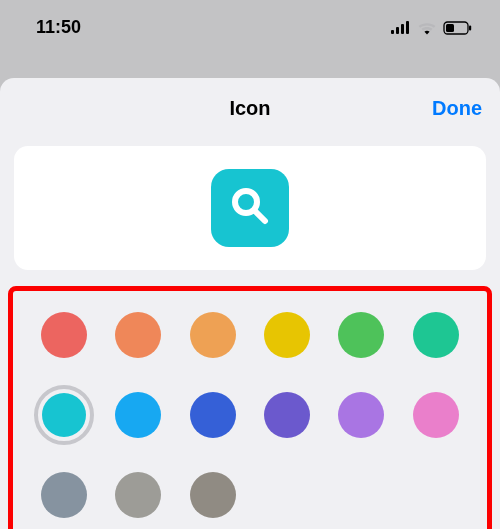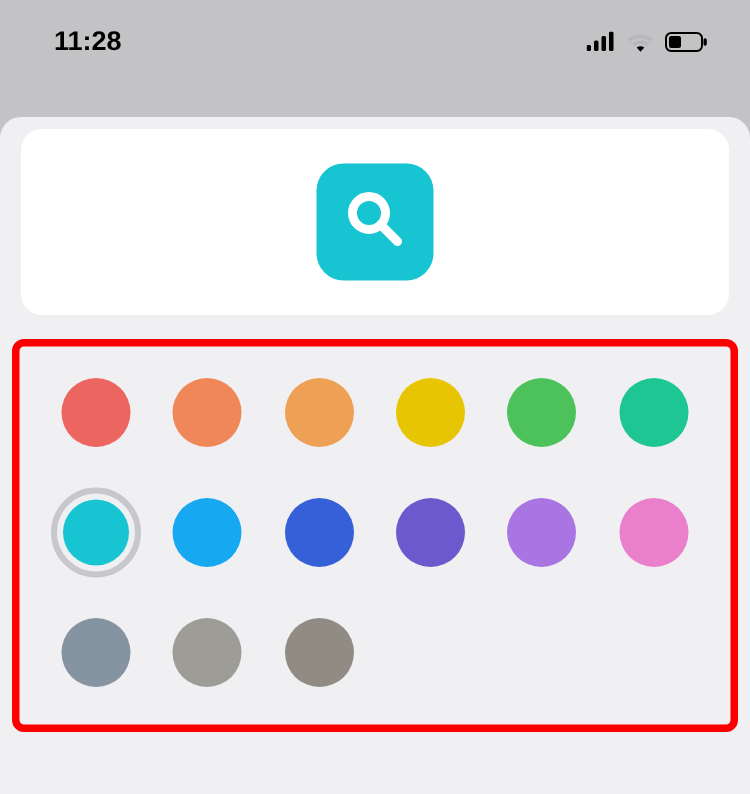--- a/index.html
+++ b/index.html
@@ -102,21 +102,21 @@
       border: 4px solid #c7c7cc;
       border-radius: 50%;
     }
     .color-cell.selected .color-dot { width: 44px; height: 44px; }
     .signal svg, .wifi svg, .battery svg { display: block; }
   </style>
 </head>
 <body>
 
 <div class="status-bar">
-  <div class="status-time">11:28</div>
+  <div class="status-time">11:50</div>
   <div class="status-right">
     <span class="signal">
       <svg width="20" height="13" viewBox="0 0 20 13">
           <rect x="0" y="9" width="3" height="4" rx="1" fill="#000"></rect>
           <rect x="5" y="6" width="3" height="7" rx="1" fill="#000"></rect>
           <rect x="10" y="3" width="3" height="10" rx="1" fill="#000"></rect>
           <rect x="15" y="0" width="3" height="13" rx="1" fill="#000"></rect>
         </svg>
     </span>
     <span class="wifi">
@@ -130,20 +130,24 @@
       <svg width="29" height="14" viewBox="0 0 29 14">
           <rect x="1" y="1" width="24" height="12" rx="3.5" fill="none" stroke="#000" stroke-width="1.3"></rect>
           <rect x="3" y="3" width="8" height="8" rx="1.5" fill="#000"></rect>
           <rect x="26" y="4.5" width="2.2" height="5" rx="1.1" fill="#000"></rect>
         </svg>
     </span>
   </div>
 </div>
 
 <div class="sheet">
+  <div class="sheet-header">
+    <div class="sheet-title">Icon</div>
+    <button class="done-btn">Done</button>
+  </div>
 
   <div class="preview-card">
     <div class="preview-swatch" style="background:#17c4d1">
       <span>
         <svg width="46" height="46" viewBox="0 0 46 46">
             <circle cx="19" cy="19" r="11" fill="none" stroke="#fff" stroke-width="6"></circle>
             <line x1="27" y1="27" x2="38" y2="38" stroke="#fff" stroke-width="6" stroke-linecap="round"></line>
           </svg>
       </span>
     </div>

